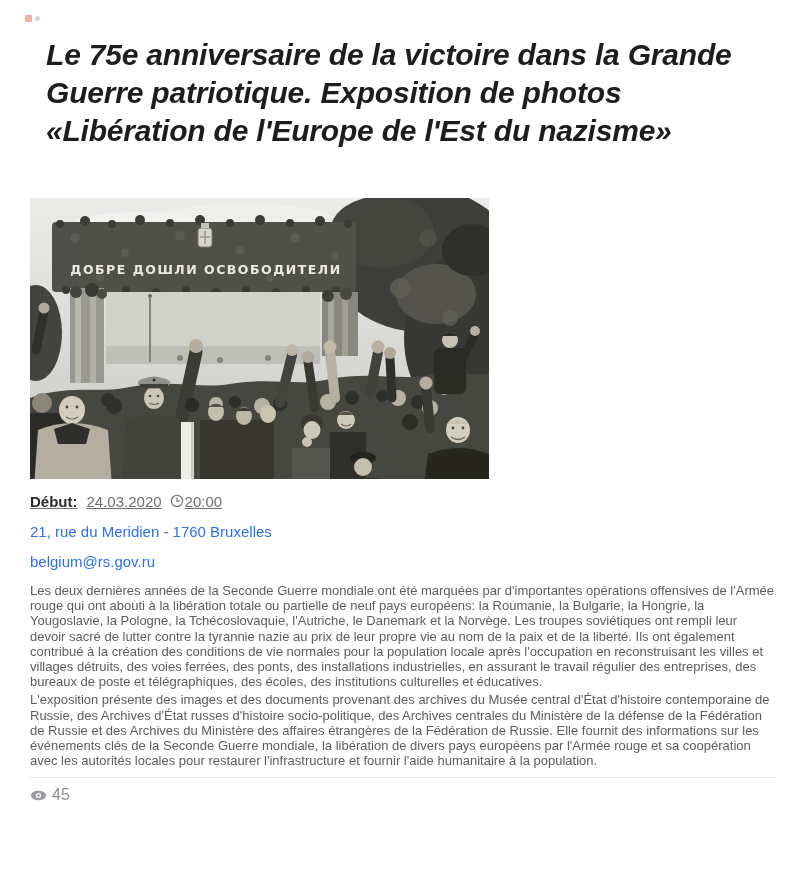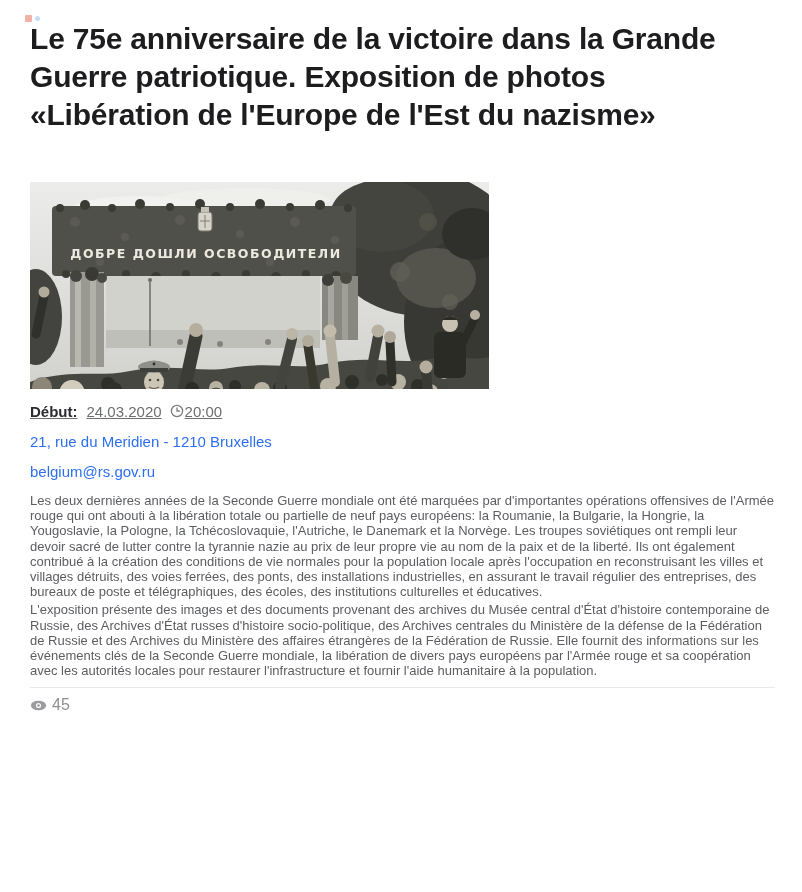--- a/index.html
+++ b/index.html
@@ -7,24 +7,24 @@
   body {
     width:802px; height:892px; background:#ffffff; overflow:hidden; position:relative;
     font-family:"Liberation Sans","DejaVu Sans",sans-serif;
     -webkit-font-smoothing:antialiased;
   }
   .logo { position:absolute; left:25px; top:15px; display:flex; gap:3px; align-items:flex-start; opacity:.45; }
   .logo .dot-red  { width:7px; height:7px; background:#e0543e; border-radius:1px; }
   .logo .dot-blue { width:5px; height:5px; background:#7fb3e8; border-radius:50%; margin-top:1px; }
   .content { padding:20px 27px 0 30px; }
   h1.title {
-    margin:0; font-size:30px; line-height:38px; font-weight:700;
-    color:#1d1d1f; letter-spacing:-0.2px; max-width:690px;
+    margin:16px; font-size:30px; line-height:38px; font-weight:700;
+    color:#1d1d1f; letter-spacing:-0.2px; max-width:690px;font-style:italic;
   }
-  .photo-figure { margin-top:48px; width:459px; height:207px; overflow:hidden; background:#d8d8d4; }
+  .photo-figure { margin-top:48px; width:459px; height:281px; overflow:hidden; background:#d8d8d4; }
   .photo-figure svg { display:block; }
   .meta { margin-top:14px; font-size:15px; }
   .meta-row { display:flex; align-items:center; line-height:18px; margin-bottom:12px; color:#6d6e71;text-decoration:underline; }
   .meta-label { font-weight:700; color:#2b2b31; margin-right:9px; }
   .clock { display:inline-block; margin:0 1px 0 8px; position:relative; top:1px; }
   .link-row { line-height:18px; margin-bottom:12px; }
   a.link { color:#2e6ff0; text-decoration:none; font-size:15px; cursor:pointer; }
   .article { margin-top:11px; max-width:747px; color:#5c5d61; font-size:13px; line-height:15.2px; }
   .article p { margin:0 0 3px 0; }
   .divider { border:none; border-top:1px solid #e9e9e9; margin:9px 0 0 0; }
@@ -235,21 +235,21 @@
       <span>24.03.2020</span>
       <span class="clock">
         <svg width="14" height="14" viewBox="0 0 14 14">
             <circle cx="7" cy="7" r="5.6" fill="none" stroke="#7b7b7f" stroke-width="1.3"></circle>
             <path d="M7,4 L7,7 L9.4,7" fill="none" stroke="#7b7b7f" stroke-width="1.3" stroke-linecap="round"></path>
           </svg>
       </span>
       <span>20:00</span>
     </div>
     <div class="link-row">
-      <a class="link" href="#">21, rue du Meridien - 1210 Bruxelles</a>
+      <a class="link" href="#">21, rue du Meridien - 1760 Bruxelles</a>
     </div>
     <div class="link-row">
       <a class="link" href="#">belgium@rs.gov.ru</a>
     </div>
   </div>
 
   <div class="article">
     <p>Les deux dernières années de la Seconde Guerre mondiale ont été marquées par d'importantes opérations offensives de l'Armée rouge qui ont abouti à la libération totale ou partielle de neuf pays européens: la Roumanie, la Bulgarie, la Hongrie, la Yougoslavie, la Pologne, la Tchécoslovaquie, l'Autriche, le Danemark et la Norvège. Les troupes soviétiques ont rempli leur devoir sacré de lutter contre la tyrannie nazie au prix de leur propre vie au nom de la paix et de la liberté. Ils ont également contribué à la création des conditions de vie normales pour la population locale après l'occupation en reconstruisant les villes et villages détruits, des voies ferrées, des ponts, des installations industrielles, en assurant le travail régulier des entreprises, des bureaux de poste et télégraphiques, des écoles, des institutions culturelles et éducatives.</p>
     <p>L'exposition présente des images et des documents provenant des archives du Musée central d'État d'histoire contemporaine de Russie, des Archives d'État russes d'histoire socio-politique, des Archives centrales du Ministère de la défense de la Fédération de Russie et des Archives du Ministère des affaires étrangères de la Fédération de Russie. Elle fournit des informations sur les événements clés de la Seconde Guerre mondiale, la libération de divers pays européens par l'Armée rouge et sa coopération avec les autorités locales pour restaurer l'infrastructure et fournir l'aide humanitaire à la population.</p>
   </div>

